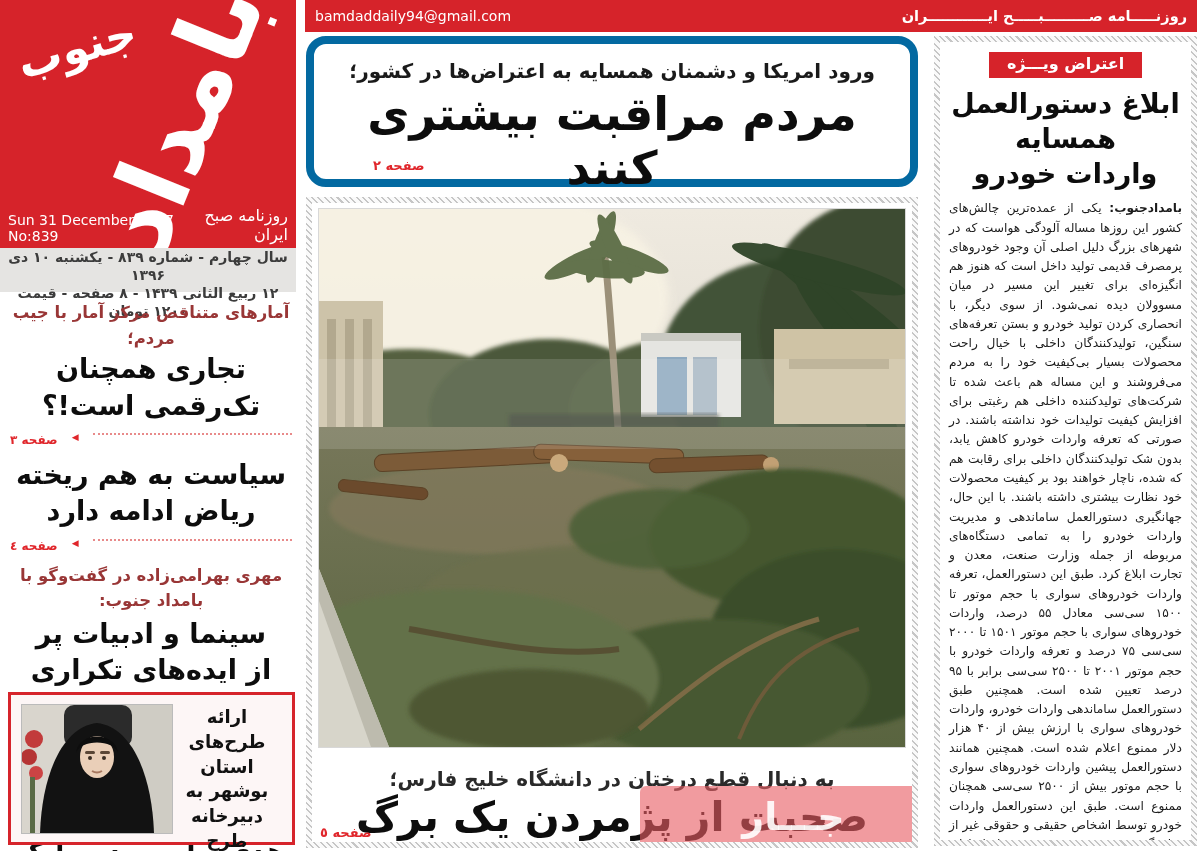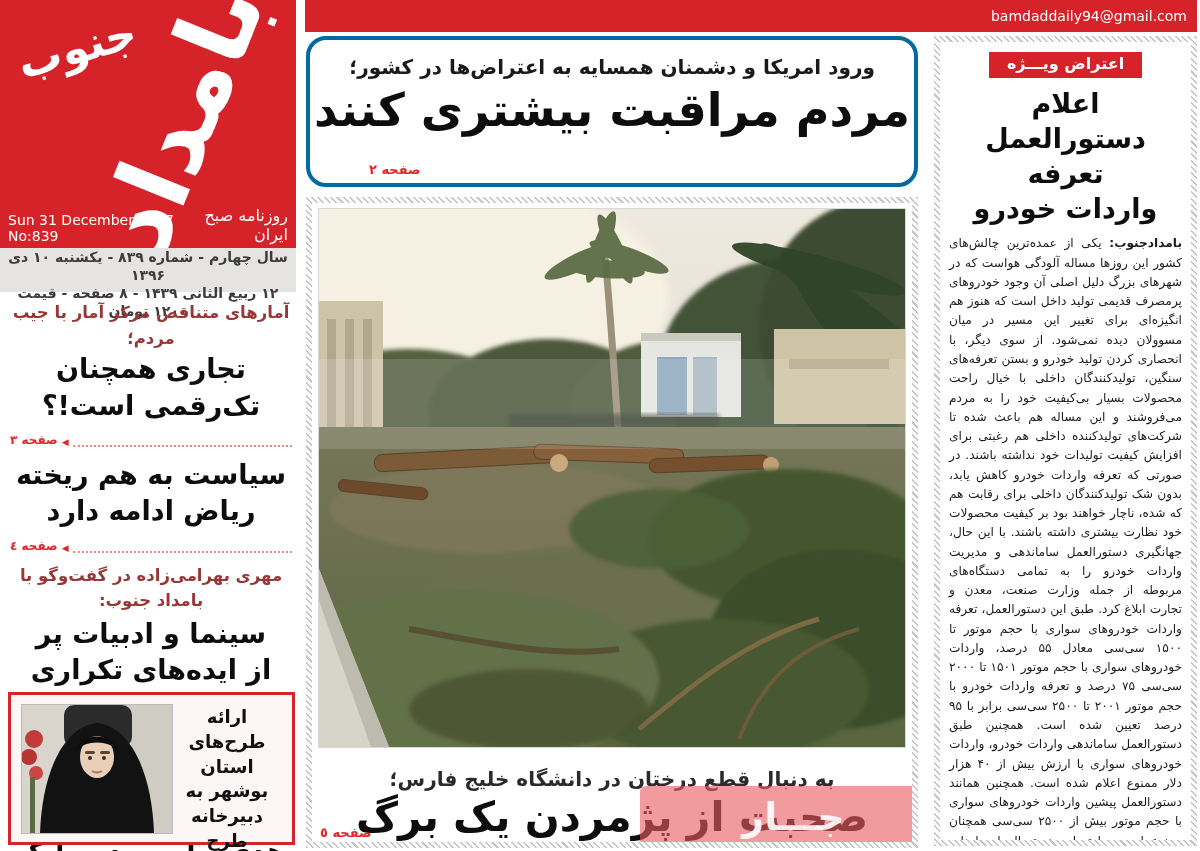--- a/index.html
+++ b/index.html
@@ -22,21 +22,21 @@
   .mast-bottom { position:absolute; left:0; bottom:4px; width:100%; display:flex; align-items:flex-end;
                  justify-content:flex-start; padding:0 8px; }
   .mast-date-en { direction:ltr; color:#fff; font-size:14px; order:2; }
   .mast-slogan  { color:#fff; font-size:16px; order:1; }
 
   .datestrip { position:absolute; left:0; top:248px; width:296px; height:44px; background:#e5e4e2;
                color:#3c3c3c; font-size:14px; font-weight:bold; text-align:center; line-height:18px; }
 
   
   .leadbox { position:absolute; left:306px; top:36px; width:612px; height:151px; background:#fff;
-             border:4px solid #0369a1; border-radius:20px; text-align:center; }
+             border:8px solid #0369a1; border-radius:20px; text-align:center; }
   .leadbox .kicker { margin-top:15px; font-size:20px; font-weight:bold; color:#1a1a1a; }
   .leadbox .headline { margin-top:4px; font-size:46px; font-weight:900; color:#0d0d0d; letter-spacing:-1px; }
   .page-tag { color:#e0262b; font-size:13px; font-weight:bold; }
   .leadbox .page-tag { position:absolute; left:14px; bottom:6px;margin-left:45px; }
 
   
   .hatchbox { position:absolute; background:repeating-linear-gradient(45deg,#c6c6c6 0 1.5px,#fafafa 1.5px 4.5px); padding:6px; }
   .hatch-inner { position:relative; background:#fff; width:100%; height:100%; overflow:hidden; }
 
   .centerbox { left:306px; top:197px; width:612px; height:651px; }
@@ -49,21 +49,21 @@
   .watermark { position:absolute; left:328px; bottom:-6px; width:307px; height:62px; background:rgba(233,93,100,0.62);
                border-radius:6px; display:flex; align-items:center; justify-content:center;
                color:rgba(255,255,255,0.9); font-size:38px; font-weight:900; }
   .watermark::after { content:""; position:absolute; right:-10px; bottom:4px; border:12px solid transparent;
                       border-left-color:rgba(233,93,100,0.62); }
 
   
   .sidebar { position:absolute; left:0; top:296px; width:300px; padding:4px 6px 0 8px; text-align:center; }
   .sb-kicker { color:#993636; font-size:16.5px; font-weight:bold; line-height:1.55; }
   .sb-headline { color:#0d0d0d; font-size:27px; font-weight:900; line-height:1.35; letter-spacing:-0.5px; }
-  .pagelink { direction:ltr; display:flex; align-items:flex-end; gap:4px; margin:9px 2px 10px; }
+  .pagelink { direction:ltr; display:flex; align-items:flex-start; gap:14px; margin:9px 2px 10px; }
   .pagelink .lbl { color:#e0262b; font-size:12px; font-weight:bold; white-space:nowrap; }
   .pagelink .arr { color:#e0262b; font-size:9px; line-height:1; }
   .pagelink .dots { flex:1; border-top:2px dotted #e88a8a; height:0; }
 
   
   .bookbox { position:absolute; left:8px; top:692px; width:287px; height:153px; border:3px solid #d6242b;
              background:#fdf6f6; display:flex; direction:rtl; }
   .book-text { width:118px; margin:10px 6px 0 0; text-align:center; font-size:18px; font-weight:900;
                color:#111; line-height:1.38; }
   .book-num { position:absolute; left:142px; bottom:6px; color:#e0262b; font-size:20px; font-weight:bold; }
@@ -78,20 +78,21 @@
   .rc-body { margin-top:8px; font-size:12.2px; line-height:1.58; color:#1b1b1b; text-align:justify; }
   .rc-body .lead-word { font-weight:bold; }
 </style>
 </head>
 <body>
 
 <div class="page">
 
   <div class="topbar">
     <span class="email">bamdaddaily94@gmail.com</span>
+    <span class="slogan">روزنـــــامه صـــــــــبـــــح ایــــــــــــران</span>
   </div>
 
   <div class="masthead">
     <div class="logo-main">بامداد</div>
     <div class="logo-sub">جنوب</div>
     <div class="mast-bottom">
       <span class="mast-date-en">Sun 31 December 2017 No:839</span>
       <span class="mast-slogan">روزنامه صبح ایران</span>
     </div>
   </div>
@@ -267,21 +268,21 @@
         <path d="M70,66 Q75,69 80,66" stroke="#a5765e" stroke-width="2" fill="none"></path>
       </svg>
     </div>
   </div>
 
   <div class="hatchbox rightcol">
     <div class="hatch-inner">
       <div class="rc-pad">
         <div class="badge">اعتراض ویـــژه</div>
         <div class="rc-headline">
-          <div>اعلام دستورالعمل تعرفه</div>
+          <div>ابلاغ دستورالعمل همسایه</div>
           <div>واردات خودرو</div>
         </div>
         <div class="rc-body"><span class="lead-word">بامدادجنوب:</span> <span>یکی از عمده‌ترین چالش‌های کشور این روزها مساله آلودگی هواست که در شهرهای بزرگ دلیل اصلی آن وجود خودروهای پرمصرف قدیمی تولید داخل است که هنوز هم انگیزه‌ای برای تغییر این مسیر در میان مسوولان دیده نمی‌شود. از سوی دیگر، با انحصاری کردن تولید خودرو و بستن تعرفه‌های سنگین، تولیدکنندگان داخلی با خیال راحت محصولات بسیار بی‌کیفیت خود را به مردم می‌فروشند و این مساله هم باعث شده تا شرکت‌های تولیدکننده داخلی هم رغبتی برای افزایش کیفیت تولیدات خود نداشته باشند. در صورتی که تعرفه واردات خودرو کاهش یابد، بدون شک تولیدکنندگان داخلی برای رقابت هم که شده، ناچار خواهند بود بر کیفیت محصولات خود نظارت بیشتری داشته باشند. با این حال، جهانگیری دستورالعمل ساماندهی و مدیریت واردات خودرو را به تمامی دستگاه‌های مربوطه از جمله وزارت صنعت، معدن و تجارت ابلاغ کرد. طبق این دستورالعمل، تعرفه واردات خودروهای سواری با حجم موتور تا ۱۵۰۰ سی‌سی معادل ۵۵ درصد، واردات خودروهای سواری با حجم موتور ۱۵۰۱ تا ۲۰۰۰ سی‌سی ۷۵ درصد و تعرفه واردات خودرو با حجم موتور ۲۰۰۱ تا ۲۵۰۰ سی‌سی برابر با ۹۵ درصد تعیین شده است. همچنین طبق دستورالعمل ساماندهی واردات خودرو، واردات خودروهای سواری با ارزش بیش از ۴۰ هزار دلار ممنوع اعلام شده است. همچنین همانند دستورالعمل پیشین واردات خودروهای سواری با حجم موتور بیش از ۲۵۰۰ سی‌سی همچنان ممنوع است. طبق این دستورالعمل واردات خودرو توسط اشخاص حقیقی و حقوقی غیر از نمایندگی رسمی در صورت عقد قرارداد ارائه خدمات پس از فروش با نمایندگی رسمی بر اساس ضوابط تعیین شده از سوی وزارت صنعت، معدن و تجارت امکان‌پذیر است. در دستورالعمل جدید واردات خودرو، تعرفه واردات خودروهای هیبریدی با حجم موتور پیستونی درون‌سوز جرقه‌ای احتراقی ۱۵۰۱ تا ۲۰۰۰ سی‌سی برابر با ۲۵ درصد و تعرفه واردات خودروهای هیبرید با حجم موتور پیستونی درون‌سوز جرقه‌ای احتراقی ۲۰۰۱ تا ۲۵۰۰ سی‌سی، ۶۵ درصد تعیین شده است. همچنین طبق این دستورالعمل واردات خودروهای بنزینی - هیبریدی با حجم موتور بیش از ۲۵۰۰ سی‌سی بدون پایه برقی صددرصد تعیین شده است. همچنین تعرفه واردات خودروهای بنزینی - هیبریدی با حجم موتور بیش از ۲۵۰۰ سی‌سی با پایه برقی ۹۵ درصد تعیین شده است. طبق تبصره اعلامی در دستورالعمل جدید واردات خودرو، واردات خودرو توسط شرکت‌های معتبر خارجی تولیدکننده خودرو در صورت مشارکت در تولید خودرو یا قطعات آن در داخل کشور به صورت سرمایه‌گذاری مستقیم طرف خارجی یا سرمایه‌گذاری مشترک با طرف ایرانی معادل ۲۰ درصد ارزش تولیدات داخلی از محل سرمایه‌گذاری فوق به تشخیص وزارت صنعت، معدن و تجارت از همان نشان تجاری مجاز خواهد بود و حقوق ورودی آن ۸۰ درصد حقوق ورودی تعیین شده برای واردات خودرو خواهد بود.</span></div>
       </div>
     </div>
   </div>
 
 </div>
 
 </body></html>

